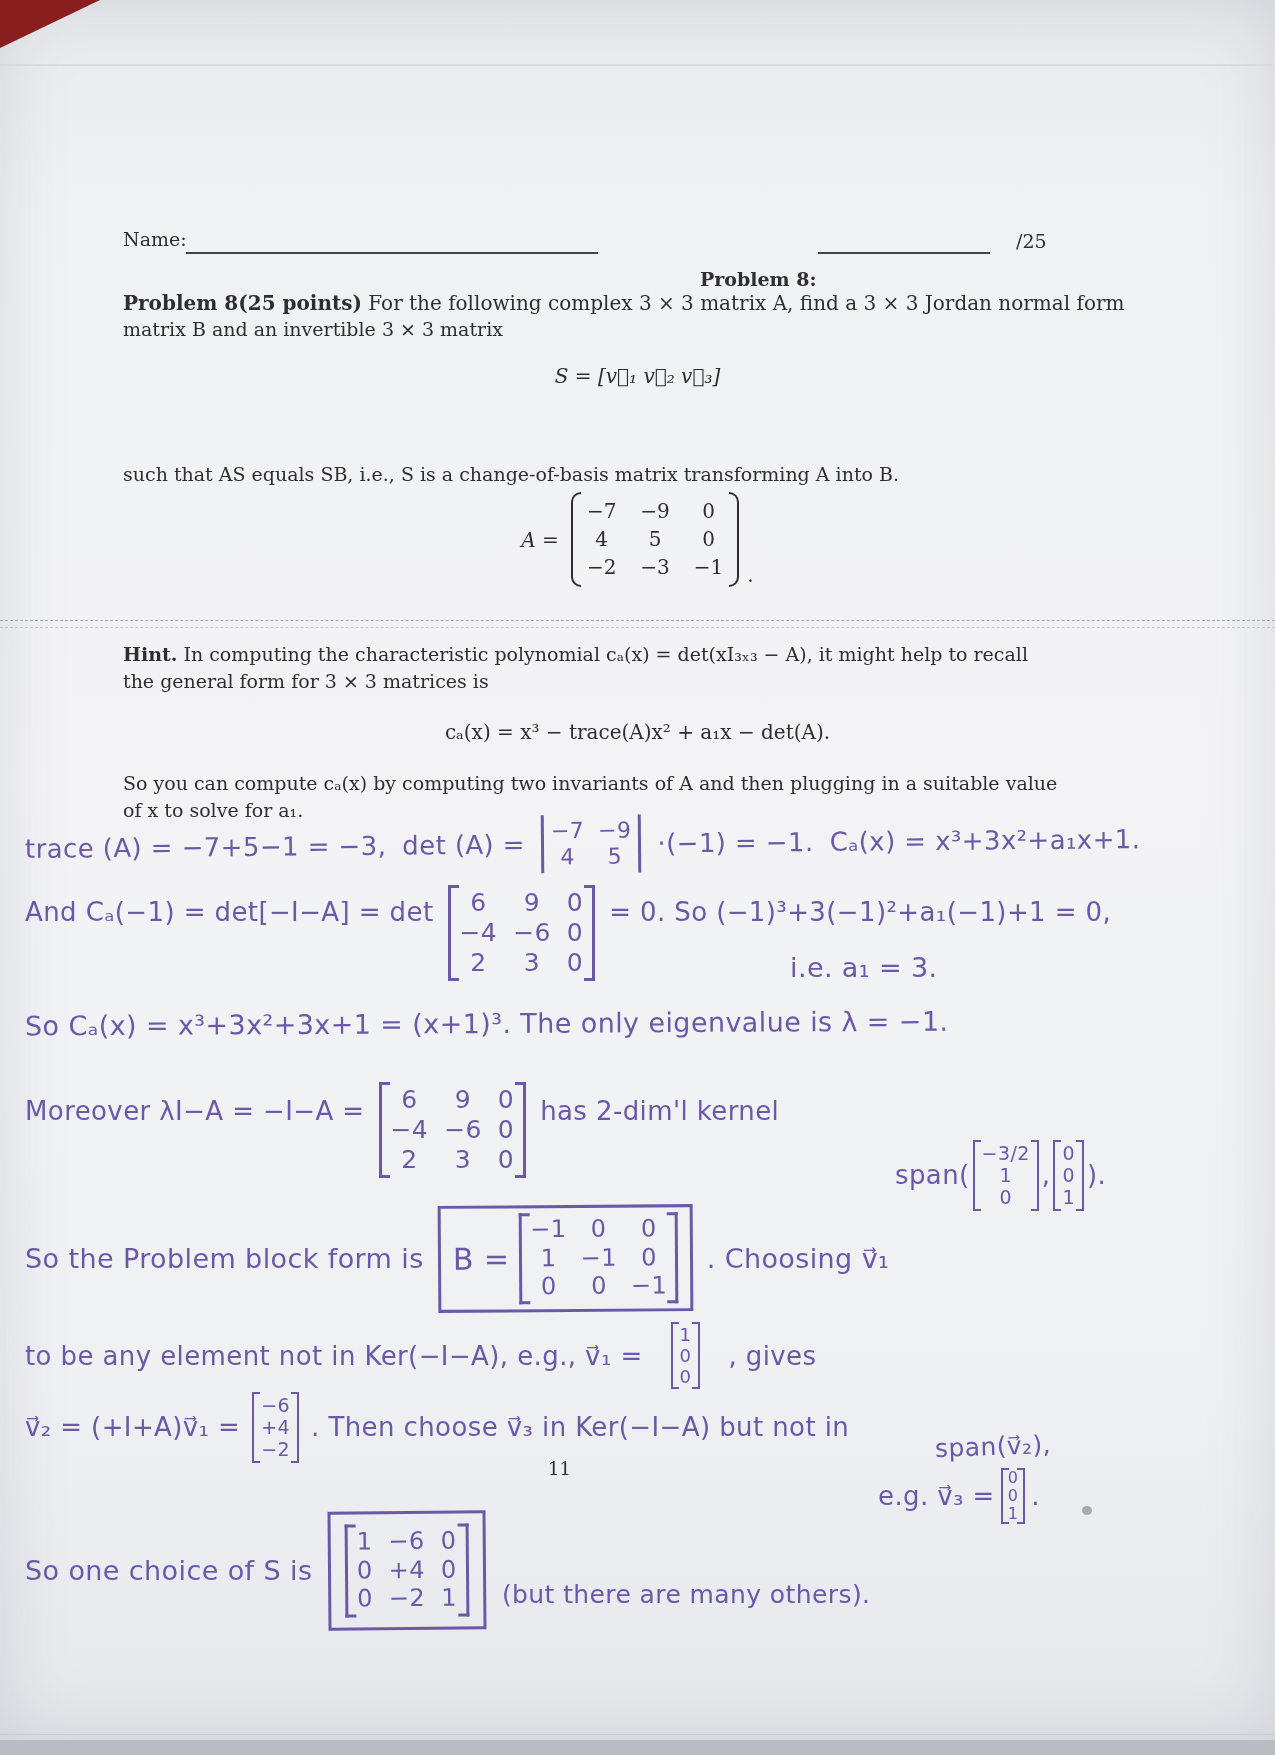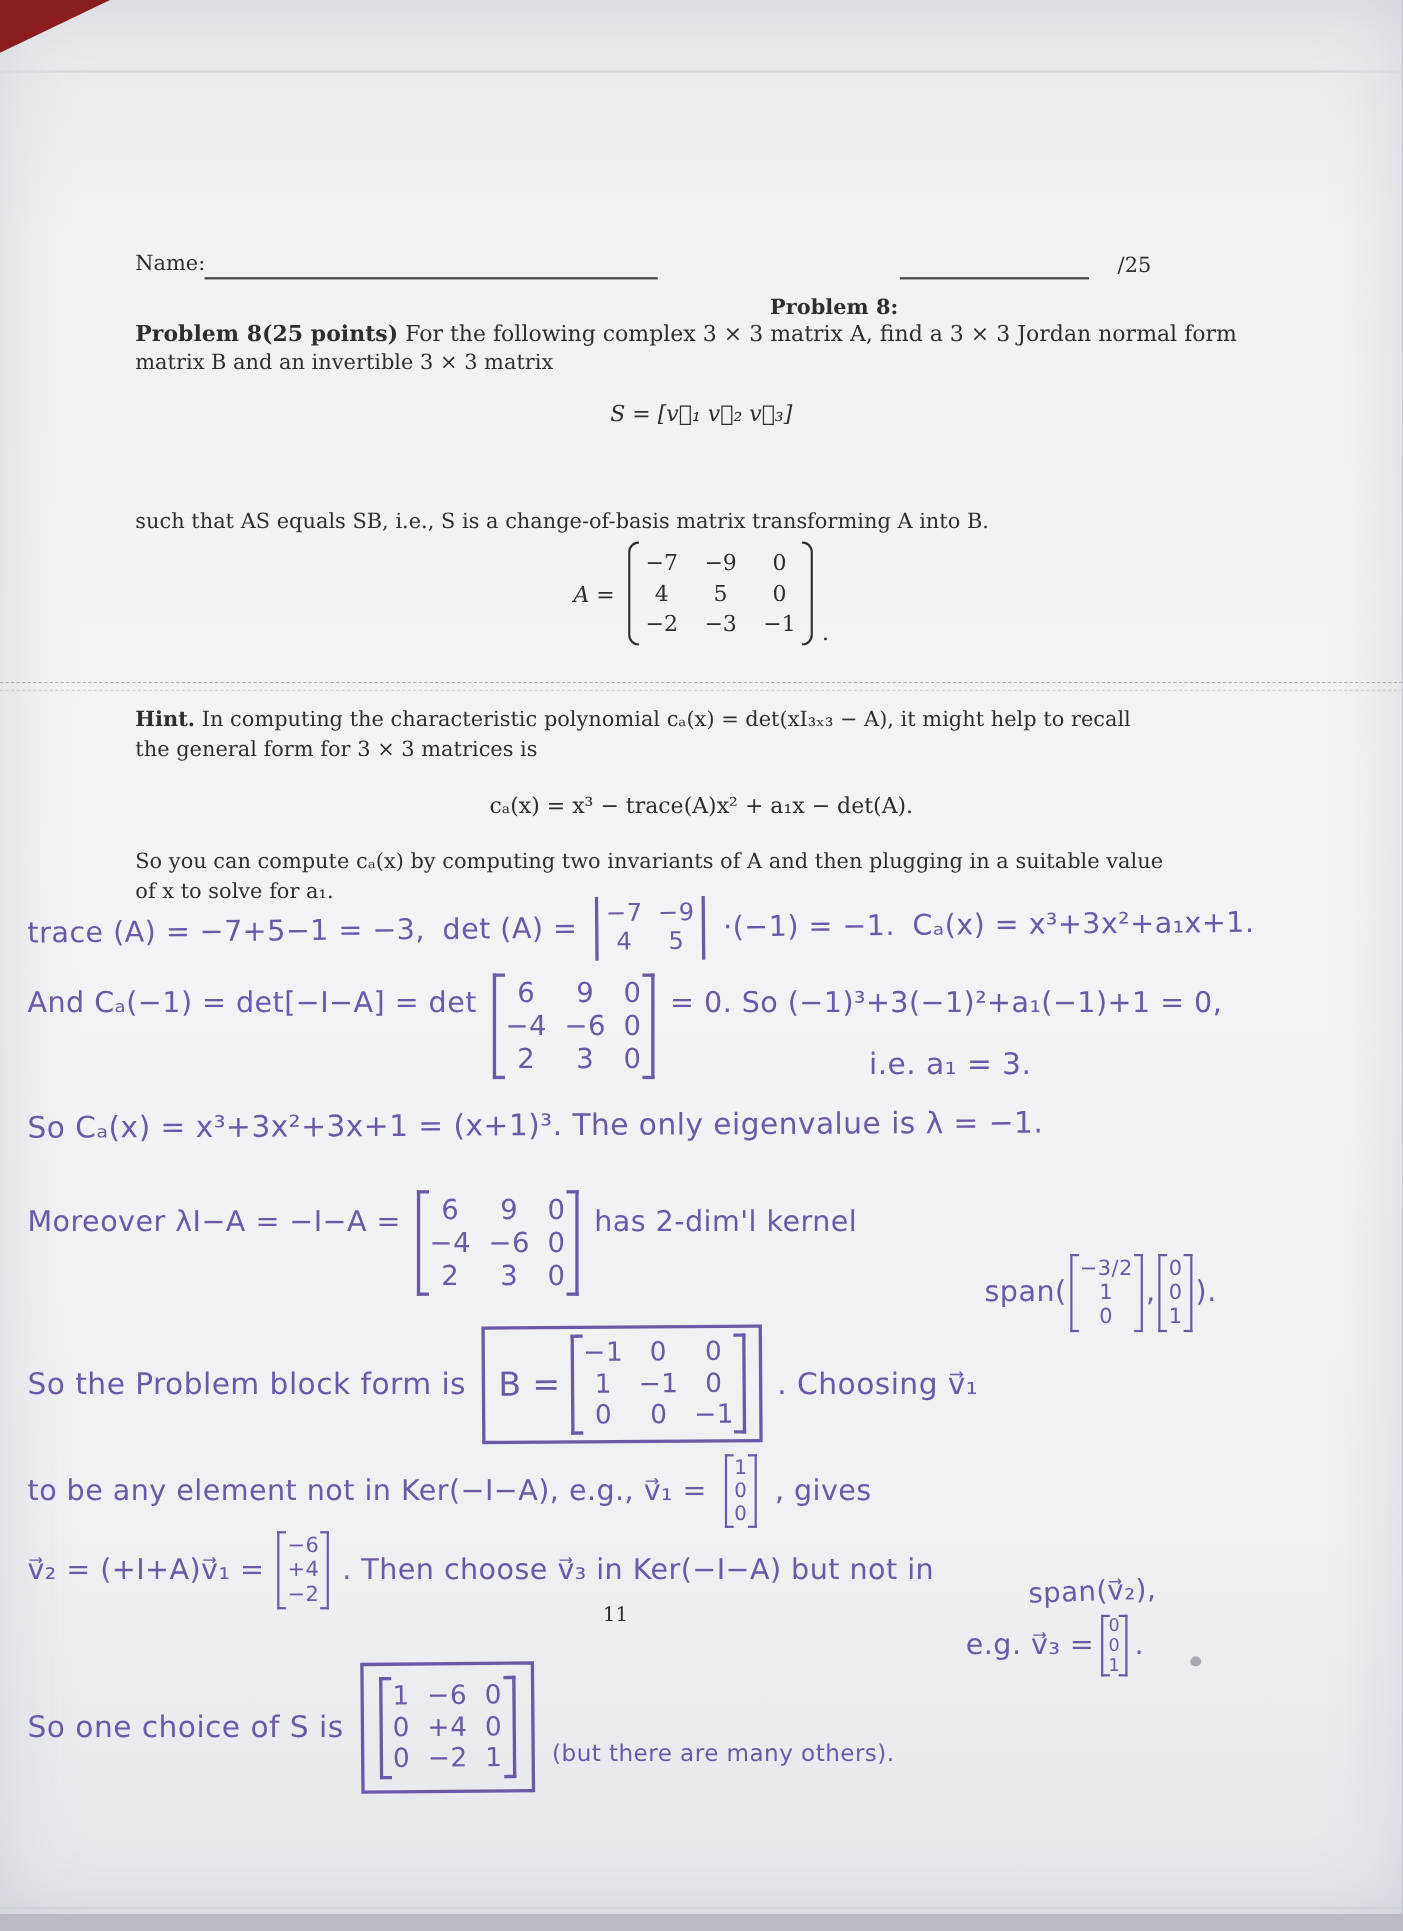--- a/index.html
+++ b/index.html
@@ -158,21 +158,21 @@
           <span>−1</span>
           <span>0</span>
           <span>0</span>
           <span>0</span>
           <span>−1</span>
         </span>
     </span>
     <span>.  Choosing  v⃗₁</span>
   </div>
 
-  <div class="abs hand row" style="left:25px;top:1322px;gap:16px;font-size:26px;">
+  <div class="abs hand row" style="left:25px;top:1322px;gap:28px;font-size:26px;">
     <span>to  be  any  element  not  in  Ker(−I−A), e.g.,  v⃗₁ =</span>
     <span class="mx c1 vec" style="font-size:18px;">
         <span>1</span>
         <span>0</span>
         <span>0</span>
       </span>
     <span>,  gives</span>
   </div>
 
   <div class="abs hand row" style="left:25px;top:1392px;gap:12px;font-size:26px;">
@@ -205,20 +205,20 @@
           <span>−6</span>
           <span>0</span>
           <span>0</span>
           <span>+4</span>
           <span>0</span>
           <span>0</span>
           <span>−2</span>
           <span>1</span>
         </span>
     </span>
-    <span style="font-size:21px;margin-top:48px;">(but  there  are  many  others).</span>
+    <span style="font-size:25px;margin-top:48px;">(but  there  are  many  others).</span>
   </div>
 
   <div class="abs speck" style="left:1082px;top:1506px;"></div>
   <div class="abs" style="left:0;top:1734px;width:100%;height:1px;background:#c7cbd2;"></div>
   <div class="abs" style="left:0;top:1747px;width:100%;height:3px;background:#97a0ad;"></div>
   <div class="abs" style="left:0;top:1750px;width:100%;height:5px;background:#d6d9de;"></div>
 </div>
 
 </body></html>

